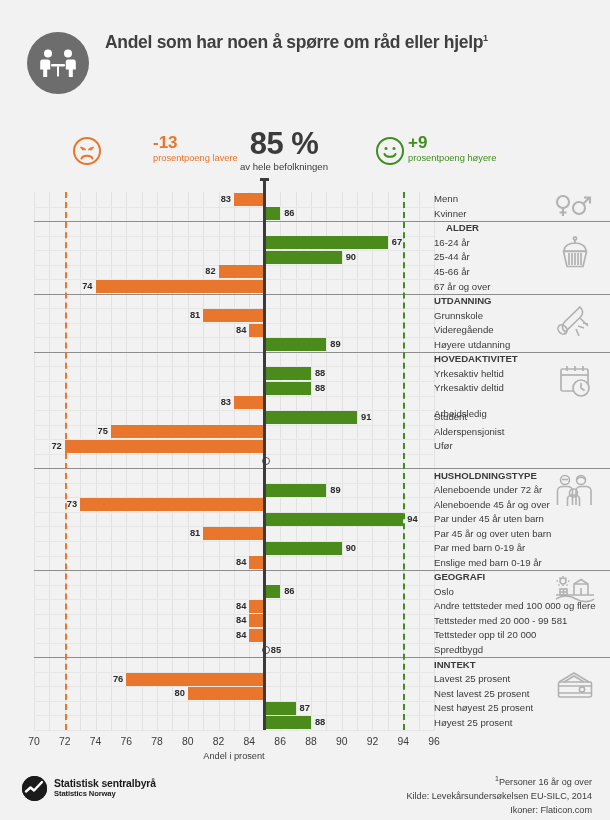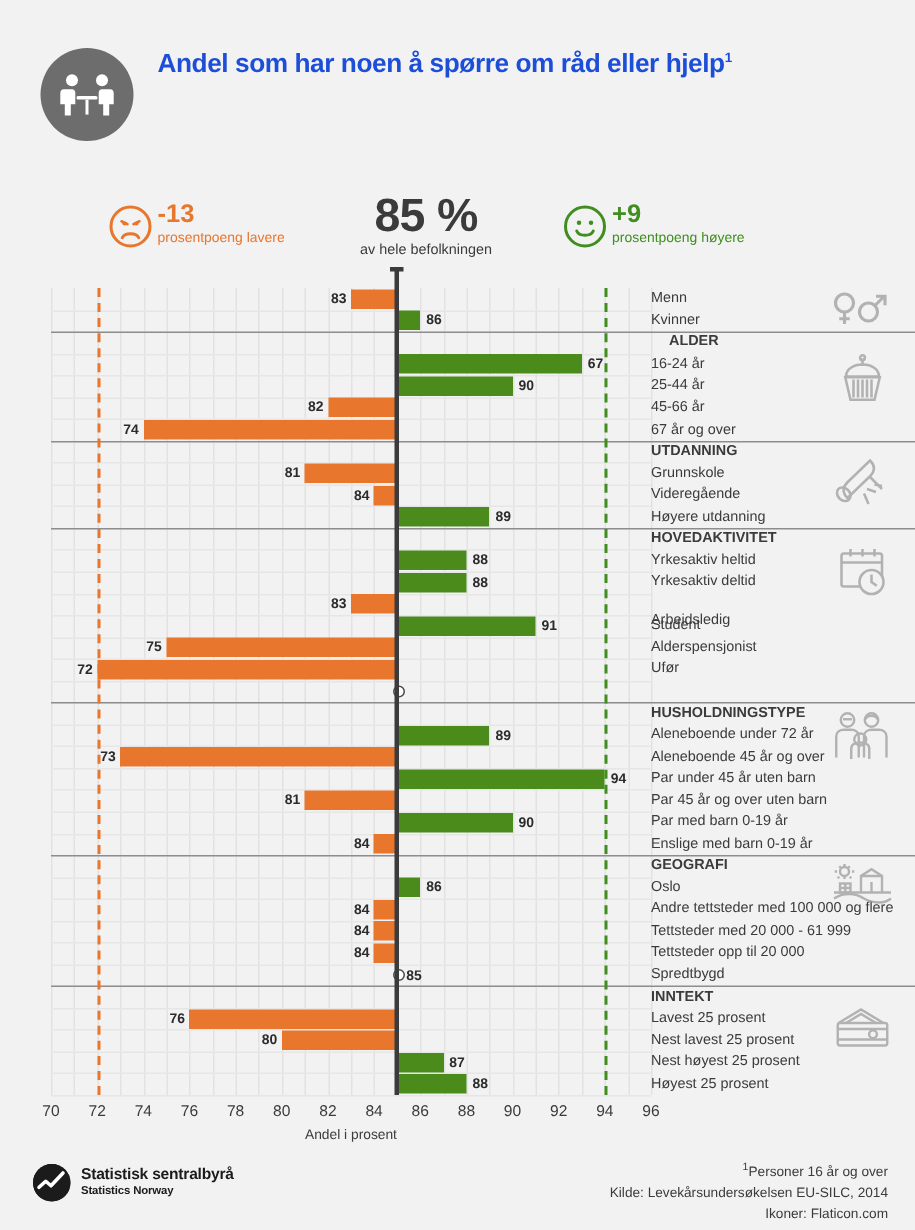--- a/index.html
+++ b/index.html
@@ -17,32 +17,32 @@
     display:flex;align-items:flex-start;
   }
   .header-badge{
     width:62px;height:62px;border-radius:50%;
     background:#6d6d6d;margin-left:27px;margin-top:2px;
     flex:0 0 auto;position:relative;
   }
   .header-badge svg{position:absolute;left:0;top:0;}
   .header-text{margin-left:16px;padding-top:2px;}
   .header-title{
-    font-size:17.5px;font-weight:bold;color:#1d4ed8;
+    font-size:17.5px;font-weight:bold;color:#404040;
     letter-spacing:-0.3px;line-height:1.15;
   }
   .header-title sup{font-size:9px;vertical-align:super;}
   .header-sub{
     font-size:11.4px;color:#3b3b3b;line-height:1.42;margin-top:3px;
     max-width:455px;
   }
 
   
   .kpi{position:absolute;left:0;top:128px;width:610px;height:62px;}
-  .kpi-left{position:absolute;left:72px;top:6px;display:flex;align-items:flex-start;}
+  .kpi-left{position:absolute;left:72px;top:6px;display:flex;align-items:flex-start;gap:48px;}
   .kpi-right{position:absolute;left:375px;top:6px;display:flex;align-items:flex-start;}
   .face{width:30px;height:30px;flex:0 0 auto;margin-top:2px;}
   .kpi-txt{margin-left:3px;}
   .kpi-num{font-size:17px;font-weight:bold;line-height:1;}
   .kpi-cap{font-size:9.3px;line-height:1.2;margin-top:2px;}
   .neg .kpi-num,.neg .kpi-cap{color:#e8762c;}
   .pos .kpi-num,.pos .kpi-cap{color:#3f8e1f;}
 
   .kpi-center{position:absolute;left:224px;top:0;width:120px;text-align:center;}
   .kpi-big{font-size:31px;font-weight:bold;color:#3b3b3b;line-height:1;letter-spacing:-0.5px;}
@@ -315,21 +315,21 @@
     <div class="cat head" style="top: 277.541px;">HUSHOLDNINGSTYPE</div>
     <div class="cat" style="top: 292.081px;">Aleneboende under 72 år</div>
     <div class="cat" style="top: 306.622px;">Aleneboende 45 år og over</div>
     <div class="cat" style="top: 321.162px;">Par under 45 år uten barn</div>
     <div class="cat" style="top: 335.703px;">Par 45 år og over uten barn</div>
     <div class="cat" style="top: 350.243px;">Par med barn 0-19 år</div>
     <div class="cat" style="top: 364.784px;">Enslige med barn 0-19 år</div>
     <div class="cat head" style="top: 379.324px;">GEOGRAFI</div>
     <div class="cat" style="top: 393.865px;">Oslo</div>
     <div class="cat" style="top: 408.405px;">Andre tettsteder med 100 000 og flere</div>
-    <div class="cat" style="top: 422.946px;">Tettsteder med 20 000 - 61 999</div>
+    <div class="cat" style="top: 422.946px;">Tettsteder med 20 000 - 99 581</div>
     <div class="cat" style="top: 437.486px;">Tettsteder opp til 20 000</div>
     <div class="cat" style="top: 452.027px;">Spredtbygd</div>
     <div class="cat head" style="top: 466.568px;">INNTEKT</div>
     <div class="cat" style="top: 481.108px;">Lavest 25 prosent</div>
     <div class="cat" style="top: 495.649px;">Nest lavest 25 prosent</div>
     <div class="cat" style="top: 510.189px;">Nest høyest 25 prosent</div>
     <div class="cat" style="top: 524.73px;">Høyest 25 prosent</div>
   </div>
 
 <div class="icons">

